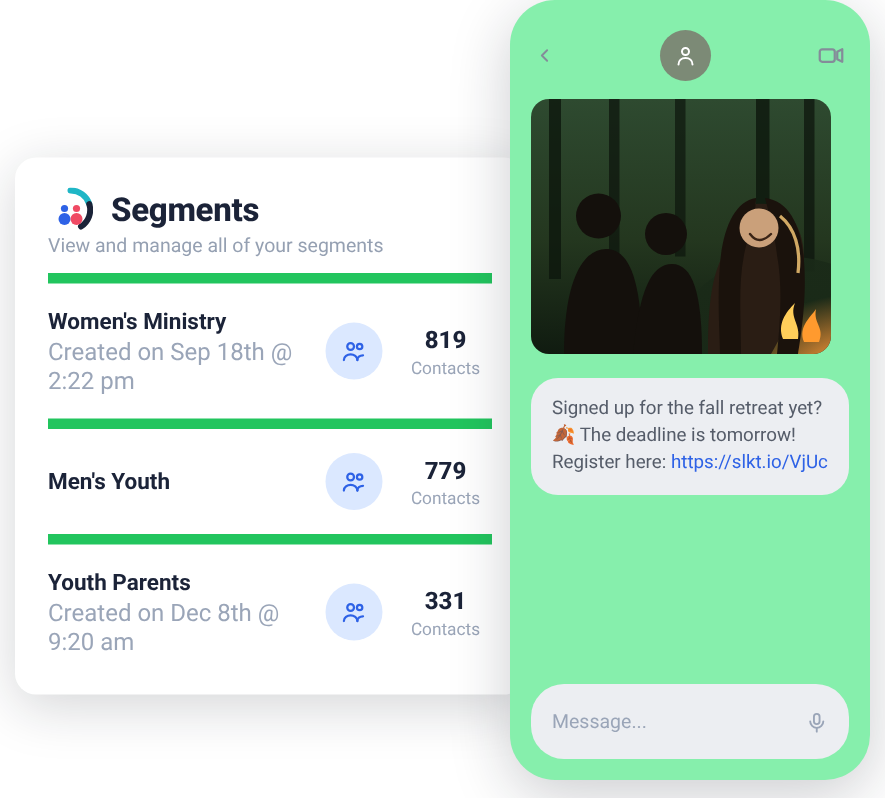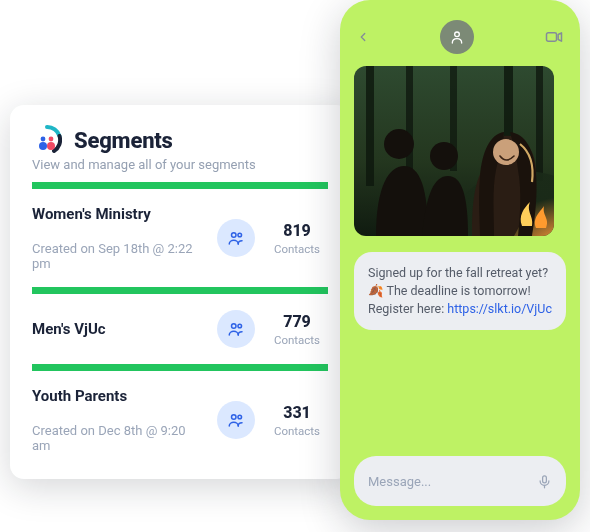--- a/index.html
+++ b/index.html
@@ -6,28 +6,28 @@
   .stage{position:relative;width:590px;height:532px;overflow:hidden}
   
   .card{position:absolute;left:10px;top:105px;width:340px;background:#fff;border-radius:14px;box-shadow:0 8px 36px rgba(22,27,40,0.18);padding:20px 22px 10px 22px;box-sizing:border-box}
   .card-head{display:flex;align-items:center;gap:12px}
   .card-title{font-size:22px;font-weight:800;color:#1b2338;letter-spacing:-.2px}
   .card-sub{color:#95a0b2;font-size:13px;margin-top:2px;margin-bottom:10px}
   .row{display:flex;align-items:center;justify-content:space-between;border-top:7px solid #22c55e;padding:16px 0}
   .row:first-of-type{margin-top:6px}
   .row-left{flex:1;min-width:0}
   .row-name{font-size:15px;font-weight:700;color:#1b2338}
-  .row-meta{font-size:13px;color:#9aa5b8;margin-top:18px}
+  .row-meta{font-size:16px;color:#9aa5b8;margin-top:2px}
   .row-mid{flex:0 0 60px;display:flex;justify-content:center}
   .chip{width:38px;height:38px;border-radius:50%;background:#dbe8ff;display:flex;align-items:center;justify-content:center;color:#2e62e6}
   .row-right{flex:0 0 62px;text-align:center}
   .row-count{font-size:16px;font-weight:800;color:#1b2338}
   .row-unit{font-size:11.5px;color:#9aa5b8;margin-top:2px}
   
-  .phone{position:absolute;right:10px;top:0;width:240px;height:520px;background:#bef264;border-radius:30px;box-shadow:0 10px 40px rgba(22,27,40,0.22);box-sizing:border-box;padding:14px 14px 14px 14px;display:flex;flex-direction:column}
+  .phone{position:absolute;right:10px;top:0;width:240px;height:520px;background:#86efac;border-radius:30px;box-shadow:0 10px 40px rgba(22,27,40,0.22);box-sizing:border-box;padding:14px 14px 14px 14px;display:flex;flex-direction:column}
   .ph-top{display:flex;align-items:center;justify-content:space-between;padding:6px 2px 4px 2px}
   .back-ic{color:#848c99;font-size:18px}
   .avatar{width:34px;height:34px;border-radius:50%;background:#7c8a76;display:flex;align-items:center;justify-content:center;color:#fff}
   .video-ic{color:#848c99}
   .photo{margin-top:8px;border-radius:12px;overflow:hidden;width:200px;height:170px;align-self:flex-start}
   .bubble{margin-top:16px;align-self:flex-start;background:#eceef2;border-radius:18px;padding:12px 14px;font-size:12.5px;line-height:1.45;color:#555c69;max-width:205px}
   .bubble a{color:#2e62e6;text-decoration:none}
   .spacer{flex:1}
   .composer{height:40px;border-radius:22px;background:#eceef2;display:flex;align-items:center;padding:5px 14px;color:#9aa5b8;font-size:13px;justify-content:space-between}
   
@@ -70,21 +70,21 @@
         </span>
       </div>
       <div class="row-right">
         <div class="row-count">819</div>
         <div class="row-unit">Contacts</div>
       </div>
     </div>
 
     <div class="row">
       <div class="row-left">
-        <div class="row-name">Men's VjUc</div>
+        <div class="row-name">Men's Youth</div>
       </div>
       <div class="row-mid">
         <span class="chip">
           <svg width="18" height="18" viewBox="0 0 24 24" fill="none" stroke="currentColor" stroke-width="2" stroke-linecap="round" stroke-linejoin="round">
               <circle cx="9" cy="8" r="3"></circle>
               <path d="M3 20c0-3 3-5 6-5s6 2 6 5"></path>
               <circle cx="17" cy="8" r="2.4"></circle>
               <path d="M15 20c0-2.5 2-4.2 5-4.2"></path>
             </svg>
         </span>

